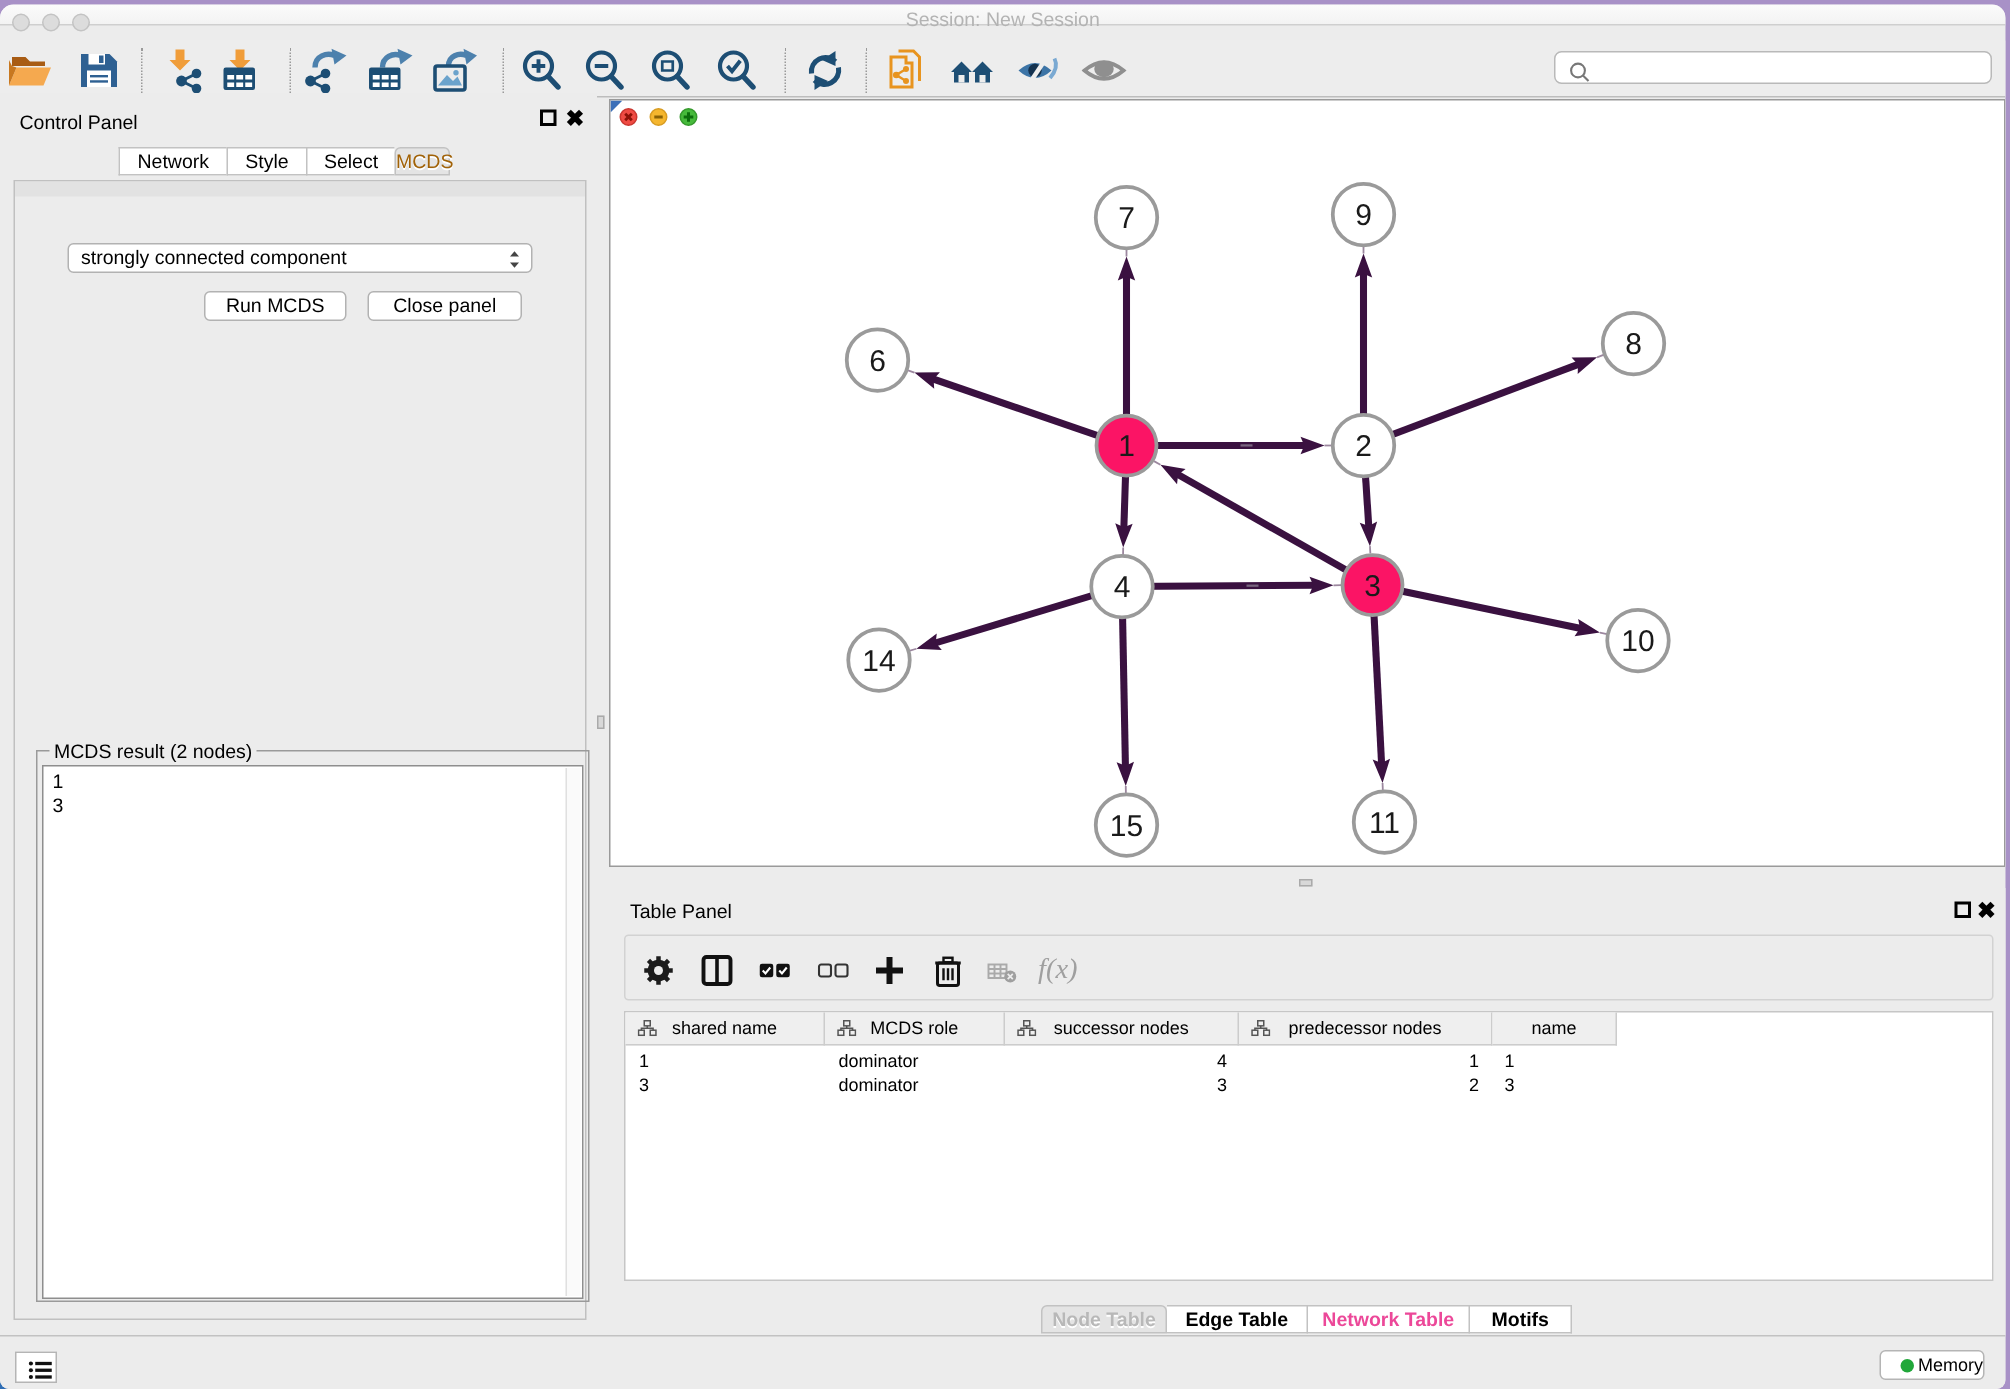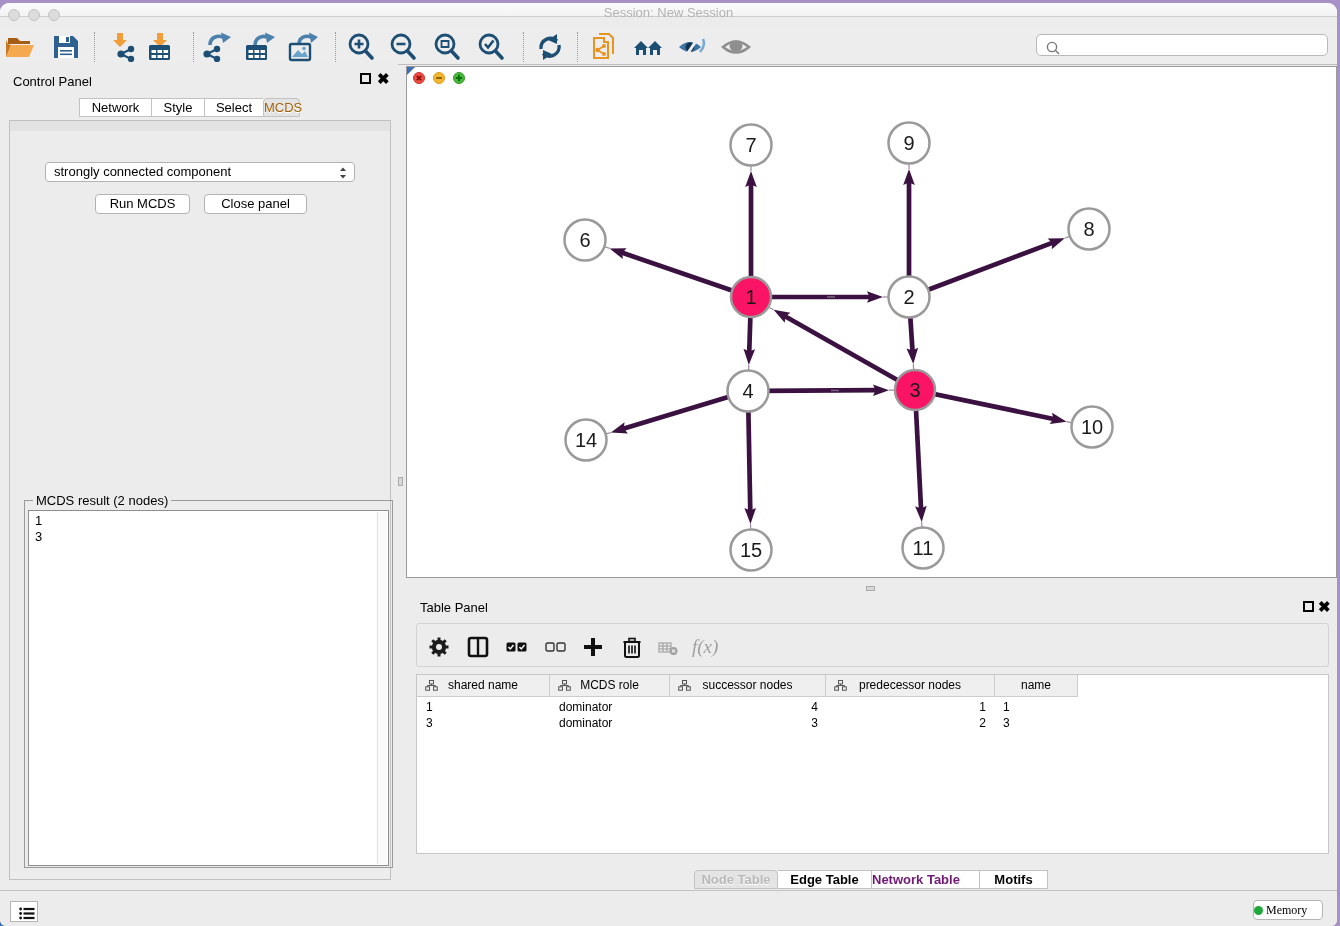--- a/index.html
+++ b/index.html
@@ -26,21 +26,21 @@
   .cpanel { position:absolute; left:0; top:59px; width:398px; height:828px; background:#ececec; }
   .phead { font-size:13px; color:#000; }
   .cp-tabs { position:absolute; top:36px; left:79px; height:19px; }
   .tabbtn { float:left; background:#fff; border:1px solid #c2c2c2; border-right:none;
     font-size:13px; height:19px; color:#000; text-align:center; line-height:18px; }
   .cp-inner { position:absolute; left:9px; top:58px; width:382px; height:760px;
     background:#ececec; border:1px solid #c0c0c0; }
   .combo { position:absolute; left:35px; top:41px; width:310px; height:20px; background:#fff;
     border:1px solid #b2b2b2; border-radius:4px; font-size:13px; line-height:18px; padding-left:8px; color:#000; }
   .btn { position:absolute; height:20px; background:#fff; border:1px solid #b2b2b2;
-    border-radius:4px; font-size:13px; text-align:center; line-height:18px; color:#000; }
+    border-radius:4px; font-size:13px; text-align:center; line-height:18px; color:#000;margin-left:41px; }
   .fieldset { position:absolute; left:14px; top:379px; width:369px; height:368px;
     border:1px solid #9a9a9a; }
   .fieldset .legend { position:absolute; top:-8px; left:8px; background:#ececec;
     font-size:13px; padding:0 3px; }
   .resultbox { position:absolute; left:3px; top:7px; width:361px; height:355px;
     background:#fff; border:1px solid #8e8e8e; font-size:13px; line-height:16px; padding:2px 0 0 6px; }
   
   .netwin { position:absolute; left:406px; top:63px; width:931px; height:512px;
     border:1px solid #9a9a9a; background:#fff; }
   .nettitle { position:absolute; left:0; top:0; width:100%; height:21px;
@@ -413,33 +413,33 @@
         <div class="cell" style="left:409px;top:24px;width:160px;text-align:right;">1</div>
         <div class="cell" style="left:586px;top:24px;">1</div>
         <div class="cell" style="left:9px;top:40px;">3</div>
         <div class="cell" style="left:142px;top:40px;">dominator</div>
         <div class="cell" style="left:253px;top:40px;width:148px;text-align:right;">3</div>
         <div class="cell" style="left:409px;top:40px;width:160px;text-align:right;">2</div>
         <div class="cell" style="left:586px;top:40px;">3</div>
       </div>
     <div style="position:absolute;left:288px;top:278px;width:84px;height:19px;background:#e4e4e4;color:#b8b8b8;text-shadow:0 1px 0 #fff;border-radius:4px 4px 0 0;border:1px solid #c2c2c2;font-size:13px;font-weight:bold;text-align:center;line-height:18px;">Node Table</div>
       <div style="position:absolute;left:372px;top:278px;width:94px;height:19px;background:#fff;color:#000;border:1px solid #c2c2c2;border-left:none;font-size:13px;font-weight:bold;text-align:center;line-height:18px;">Edge Table</div>
-      <div style="position:absolute;left:466px;top:278px;width:108px;height:19px;background:#fff;color:#701a75;border:1px solid #c2c2c2;border-left:none;font-size:13px;font-weight:bold;line-height:18px;">Network Table</div>
+      <div style="position:absolute;left:466px;top:278px;width:108px;height:19px;background:#fff;color:#ec4899;border:1px solid #c2c2c2;border-left:none;font-size:13px;font-weight:bold;text-align:center;line-height:18px;">Network Table</div>
       <div style="position:absolute;left:574px;top:278px;width:68px;height:19px;background:#fff;color:#000;border:1px solid #c2c2c2;border-left:none;font-size:13px;font-weight:bold;text-align:center;line-height:18px;">Motifs</div>
   </div>
 
   <div class="statusbar">
     <div style="position:absolute; left:10px; top:10px; width:28px; height:21px; background:#fff; border:1px solid #b5b5b5;">
         <svg width="16" height="13" viewBox="0 0 16 13" style="position:absolute;left:8px;top:5px">
           <circle cx="1.6" cy="2" r="1.4" fill="#111"></circle>
           <circle cx="1.6" cy="6.5" r="1.4" fill="#111"></circle>
           <circle cx="1.6" cy="11" r="1.4" fill="#111"></circle>
           <rect x="4.5" y="0.9" width="11" height="2.2" fill="#111"></rect>
           <rect x="4.5" y="5.4" width="11" height="2.2" fill="#111"></rect>
           <rect x="4.5" y="9.9" width="11" height="2.2" fill="#111"></rect>
         </svg>
       </div>
-    <div style="position:absolute; right:14px; top:9px; width:70px; height:20px; background:#fff; border:1px solid #b5b5b5; border-radius:4px; font-size:12px; text-align:left; line-height:19px;font-family:Liberation Serif, serif;">
+    <div style="position:absolute; right:14px; top:9px; width:70px; height:20px; background:#fff; border:1px solid #b5b5b5; border-radius:4px; font-size:12px; text-align:right; line-height:19px;">
       <span style="display:inline-block;width:9px;height:9px;border-radius:50%;background:#21a73a;vertical-align:-1px;margin-right:3px;"></span>Memory</div>
   </div>
 </div>
 <div style="position:absolute;left:398px;top:477px;width:5px;height:9px;background:#d8d8d8;border:1px solid #aaa;z-index:5"></div>
 <div style="position:absolute;left:866px;top:586px;width:9px;height:5px;background:#d8d8d8;border:1px solid #aaa;z-index:5"></div>
 
 </body></html>

